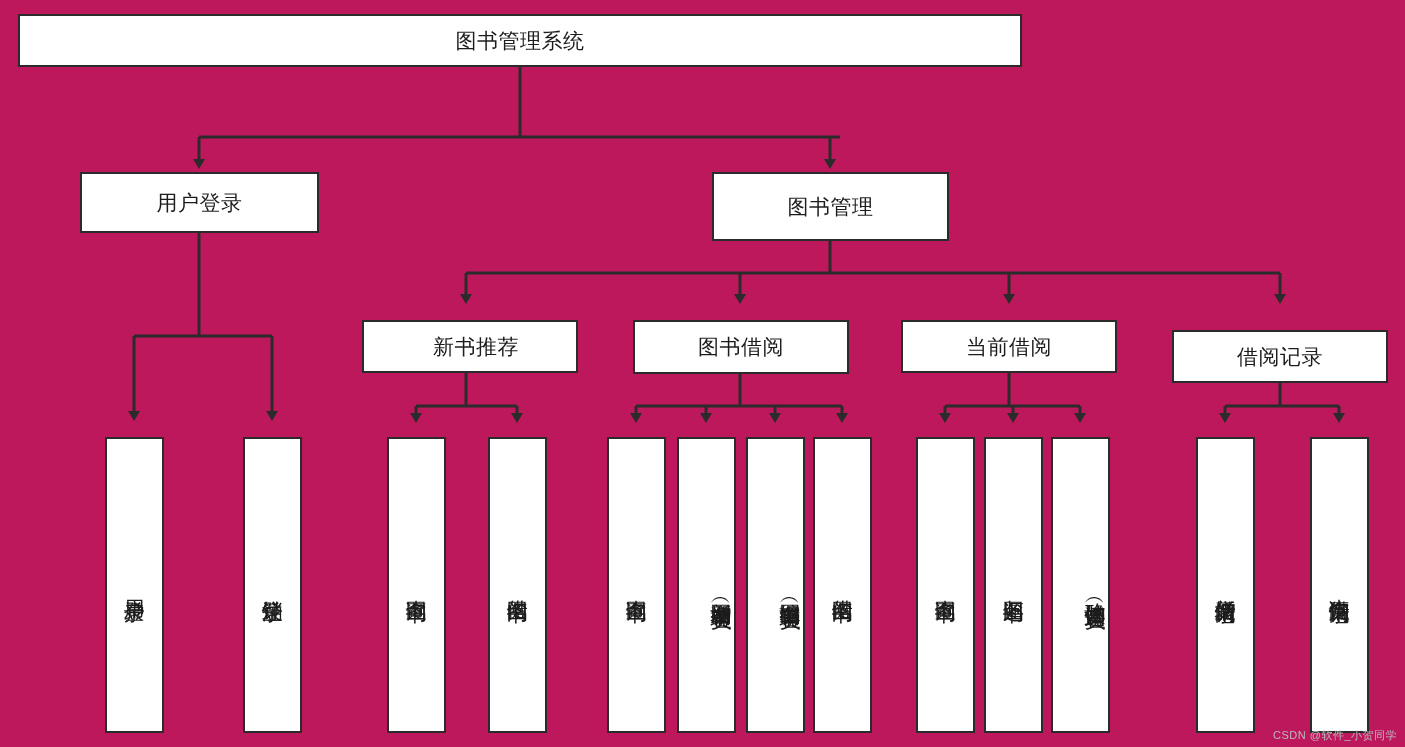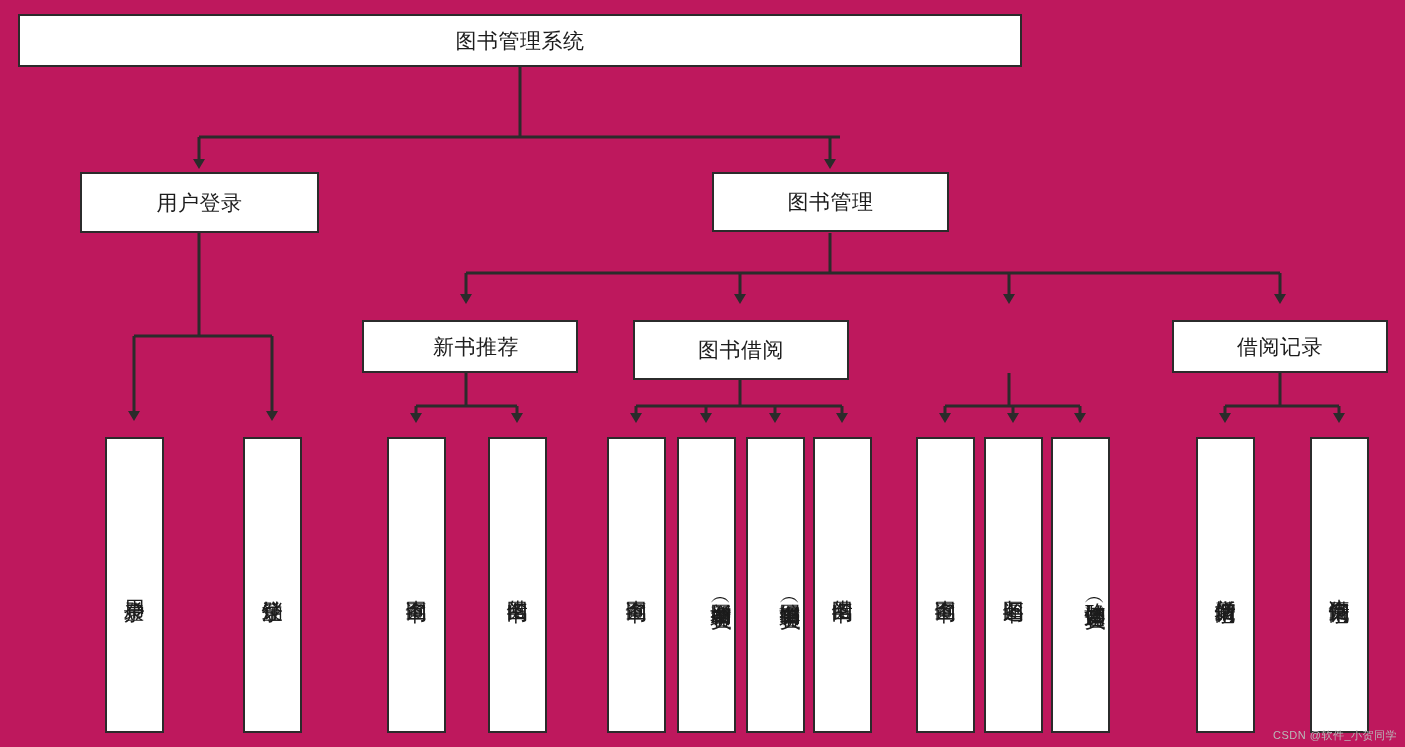--- a/index.html
+++ b/index.html
@@ -140,31 +140,34 @@
     </g>
   </svg>
 
   <div class="node horiz" style="left:18px; top:14px; width:1004px; height:53px;">
     <span class="node-label">图书管理系统</span>
   </div>
 
   <div class="node horiz" style="left:80px; top:172px; width:239px; height:61px;">
     <span class="node-label">用户登录</span>
   </div>
-  <div class="node horiz" style="left:712px; top:172px; width:237px; height:60px;">
+  <div class="node horiz" style="left:712px; top:172px; width:237px; height:69px;">
     <span class="node-label">图书管理</span>
   </div>
 
   <div class="node horiz" style="left:362px; top:320px; width:216px; height:53px;padding-left:12px;">
     <span class="node-label">新书推荐</span>
   </div>
-  <div class="node horiz" style="left:633px; top:320px; width:216px; height:60px;">
+  <div class="node horiz" style="left:633px; top:320px; width:216px; height:54px;">
     <span class="node-label">图书借阅</span>
   </div>
-  <div class="node horiz" style="left:1172px; top:320px; width:216px; height:53px;">
+  <div class="node horiz" style="left:901px; top:320px; width:216px; height:53px;">
+    <span class="node-label">当前借阅</span>
+  </div>
+  <div class="node horiz" style="left:1172px; top:330px; width:216px; height:53px;">
     <span class="node-label">借阅记录</span>
   </div>
 
   <div class="node vert midv" style="left:105px; top:437px; width:59px; height:296px;">
     <span class="node-label">用户登录</span>
   </div>
   <div class="node vert midv" style="left:243px; top:437px; width:59px; height:296px;">
     <span class="node-label">注销登录</span>
   </div>
 

